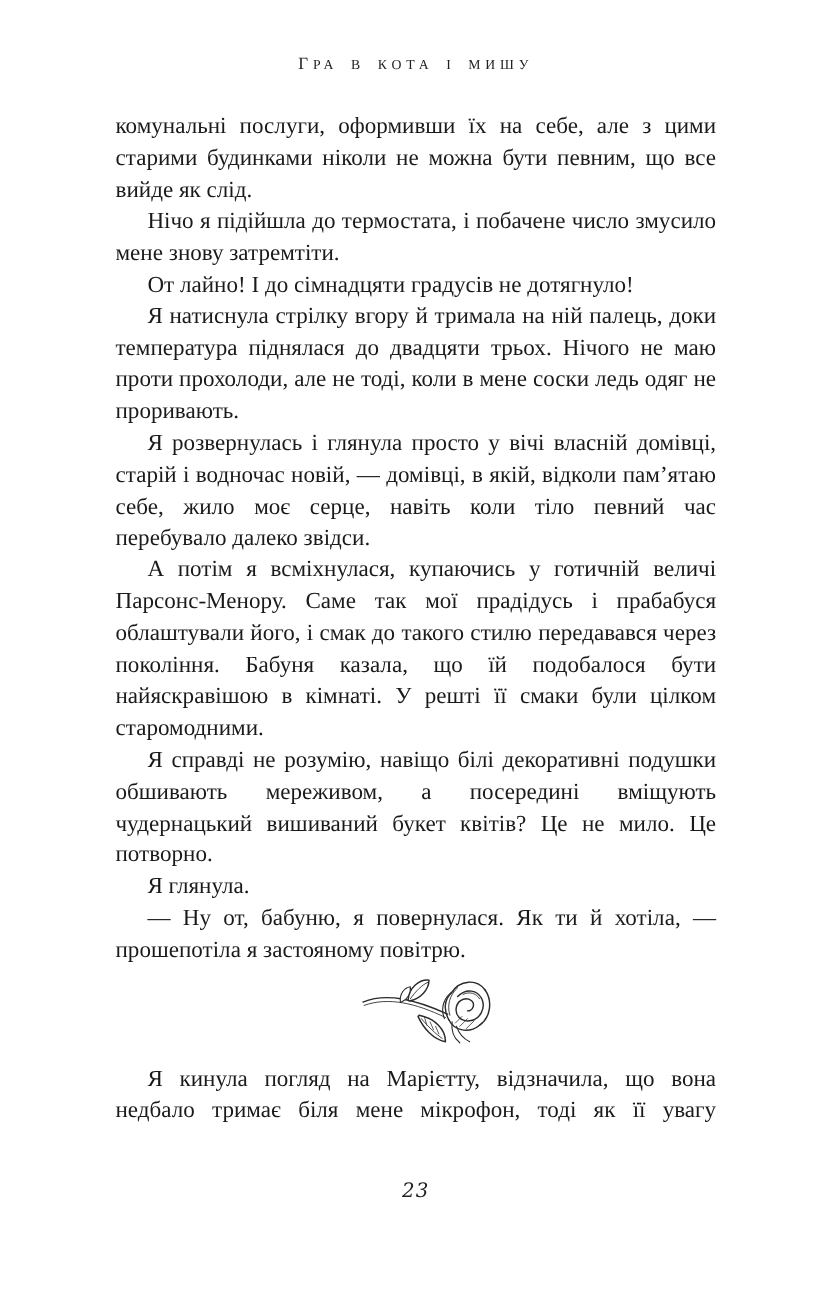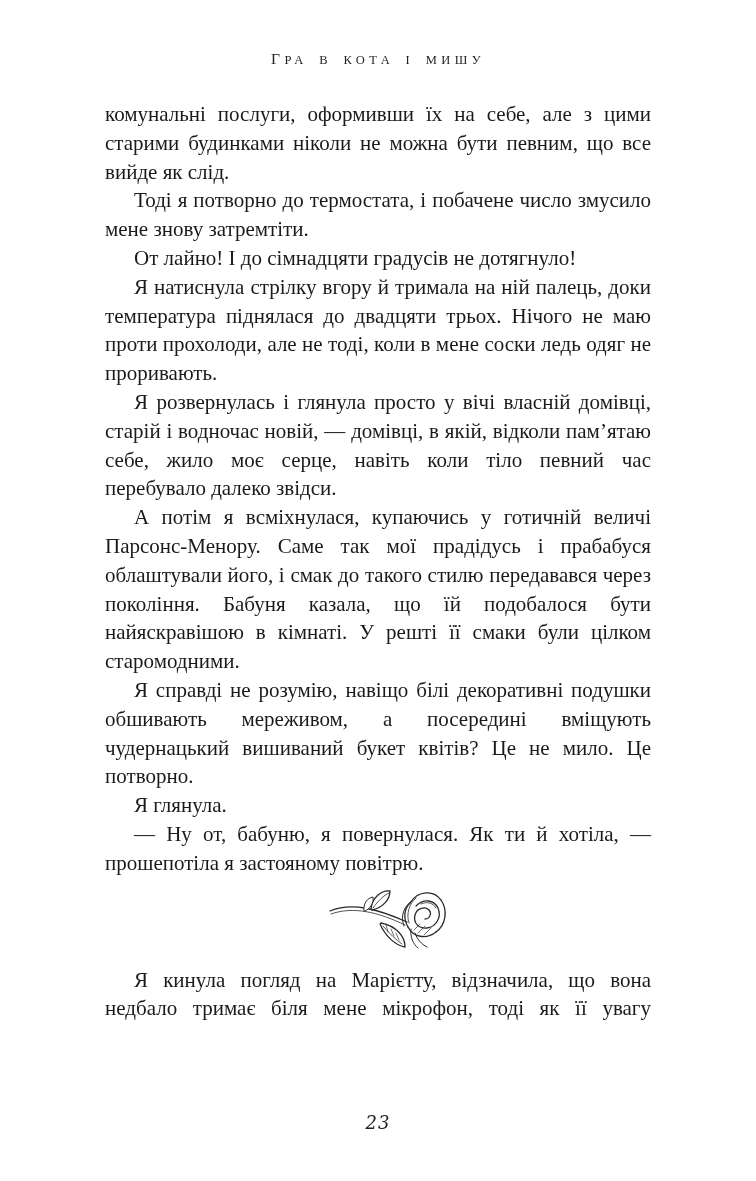--- a/index.html
+++ b/index.html
@@ -60,41 +60,41 @@
     height: 68px;
     text-align: center;
     text-indent: 0;
   }
   .divider svg {
     display: inline-block;
     transform: translateX(10px);
   }
   .page-number {
     position: absolute;
-    top: 1112px;
+    top: 1072px;
     left: 0;
     right: 0;
     text-align: center;
     font-family: "DejaVu Serif", serif;
     font-style: italic;
     font-size: 18px;
     letter-spacing: 1px;
     color: #222;
   }
 </style>
 </head>
 <body>
 
 <div class="book-page">
 
   <div class="running-header">Гра в кота і мишу</div>
 
   <div class="body-text">
     <p>комунальні послуги, оформивши їх на себе, але з цими старими будинками ніколи не можна бути певним, що все вийде як слід.</p>
-    <p class="indent">Тоді я потворно до термостата, і побачене число змусило мене знову затремтіти.</p>
+    <p class="indent">Нічо я підійшла до термостата, і побачене число змусило мене знову затремтіти.</p>
     <p class="indent">От лайно! І до сімнадцяти градусів не дотягнуло!</p>
     <p class="indent">Я натиснула стрілку вгору й тримала на ній палець, доки температура піднялася до двадцяти трьох. Нічо­го не маю проти прохолоди, але не тоді, коли в мене соски ледь одяг не проривають.</p>
     <p class="indent">Я розвернулась і глянула просто у вічі власній до­мівці, старій і водночас новій, — домівці, в якій, від­коли пам’ятаю себе, жило моє серце, навіть коли тіло певний час перебувало далеко звідси.</p>
     <p class="indent">А потім я всміхнулася, купаючись у готичній величі Парсонс-Менору. Саме так мої прадідусь і прабабуся облаштували його, і смак до такого стилю передавався через покоління. Бабуня казала, що їй подобалося бути найяскравішою в кімнаті. У решті її смаки були цілком старомодними.</p>
     <p class="indent">Я справді не розумію, навіщо білі декоративні поду­шки обшивають мереживом, а посередині вміщують чудернацький вишиваний букет квітів? Це не мило. Це потворно.</p>
     <p class="indent">Я глянула.</p>
     <p class="indent">— Ну от, бабуню, я повернулася. Як ти й хотіла, — прошепотіла я застояному повітрю.</p>
 
     <div class="divider">
       <svg width="120" height="68" viewBox="0 0 120 68" fill="none" stroke="#2b2b2b" stroke-width="1.3" stroke-linecap="round" stroke-linejoin="round" aria-hidden="true">

